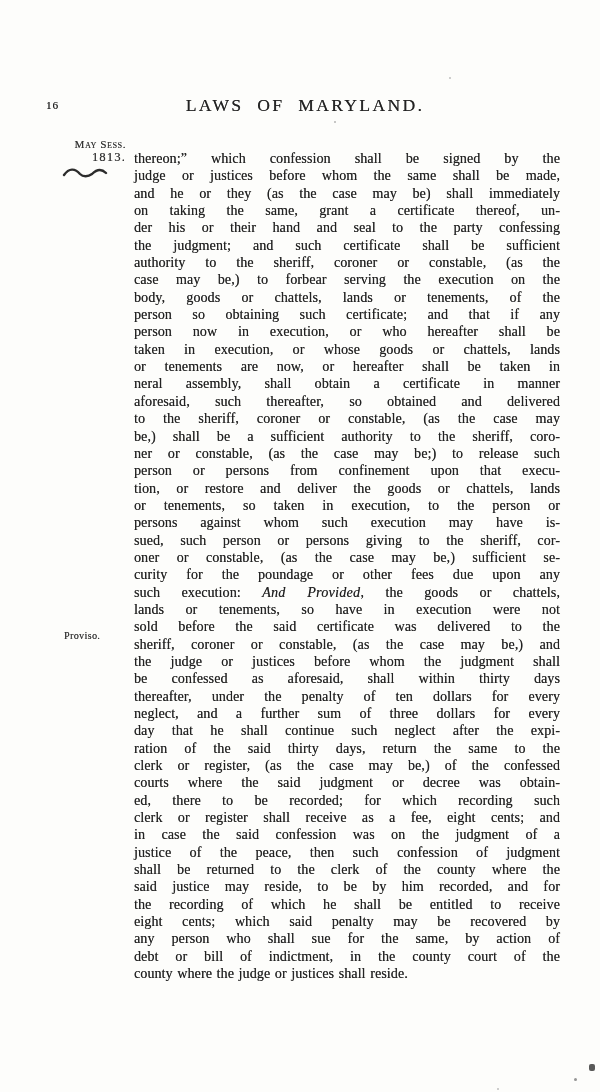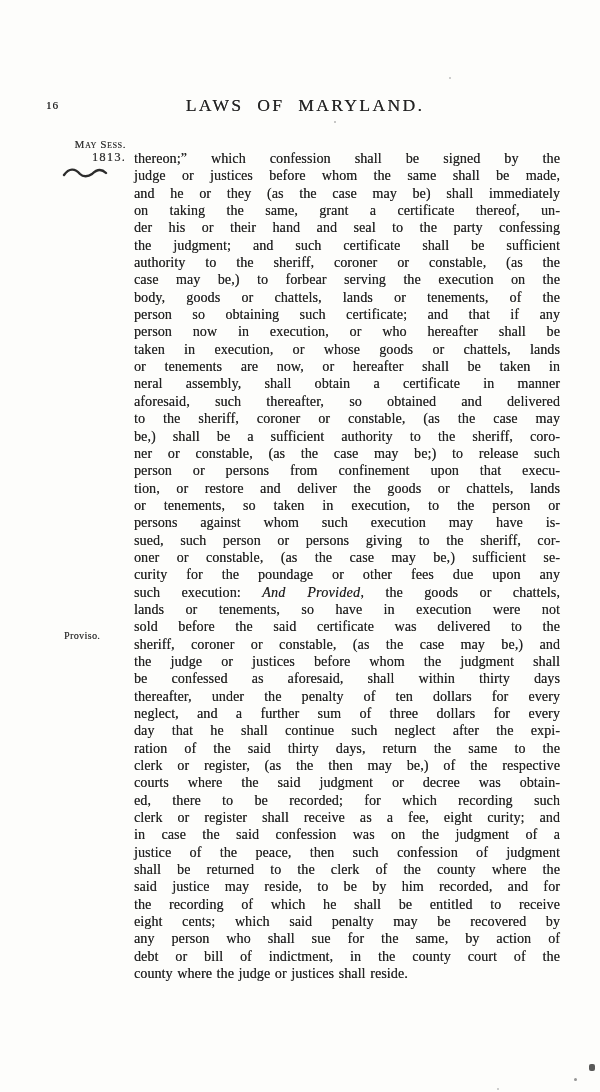--- a/index.html
+++ b/index.html
@@ -156,24 +156,24 @@
     <div class="line">such execution: <i>And Provided</i>, the goods or chattels,</div>
     <div class="line">lands or tenements, so have in execution were not</div>
     <div class="line">sold before the said certificate was delivered to the</div>
     <div class="line">sheriff, coroner or constable, (as the case may be,) and</div>
     <div class="line">the judge or justices before whom the judgment shall</div>
     <div class="line">be confessed as aforesaid, shall within thirty days</div>
     <div class="line">thereafter, under the penalty of ten dollars for every</div>
     <div class="line">neglect, and a further sum of three dollars for every</div>
     <div class="line">day that he shall continue such neglect after the expi-</div>
     <div class="line">ration of the said thirty days, return the same to the</div>
-    <div class="line">clerk or register, (as the then may be,) of the respective</div>
+    <div class="line">clerk or register, (as the case may be,) of the confessed</div>
     <div class="line">courts where the said judgment or decree was obtain-</div>
     <div class="line">ed, there to be recorded; for which recording such</div>
-    <div class="line">clerk or register shall receive as a fee, eight curity; and</div>
+    <div class="line">clerk or register shall receive as a fee, eight cents; and</div>
     <div class="line">in case the said confession was on the judgment of a</div>
     <div class="line">justice of the peace, then such confession of judgment</div>
     <div class="line">shall be returned to the clerk of the county where the</div>
     <div class="line">said justice may reside, to be by him recorded, and for</div>
     <div class="line">the recording of which he shall be entitled to receive</div>
     <div class="line">eight cents; which said penalty may be recovered by</div>
     <div class="line">any person who shall sue for the same, by action of</div>
     <div class="line">debt or bill of indictment, in the county court of the</div>
     <div class="line last">county where the judge or justices shall reside.</div>
   </main>

